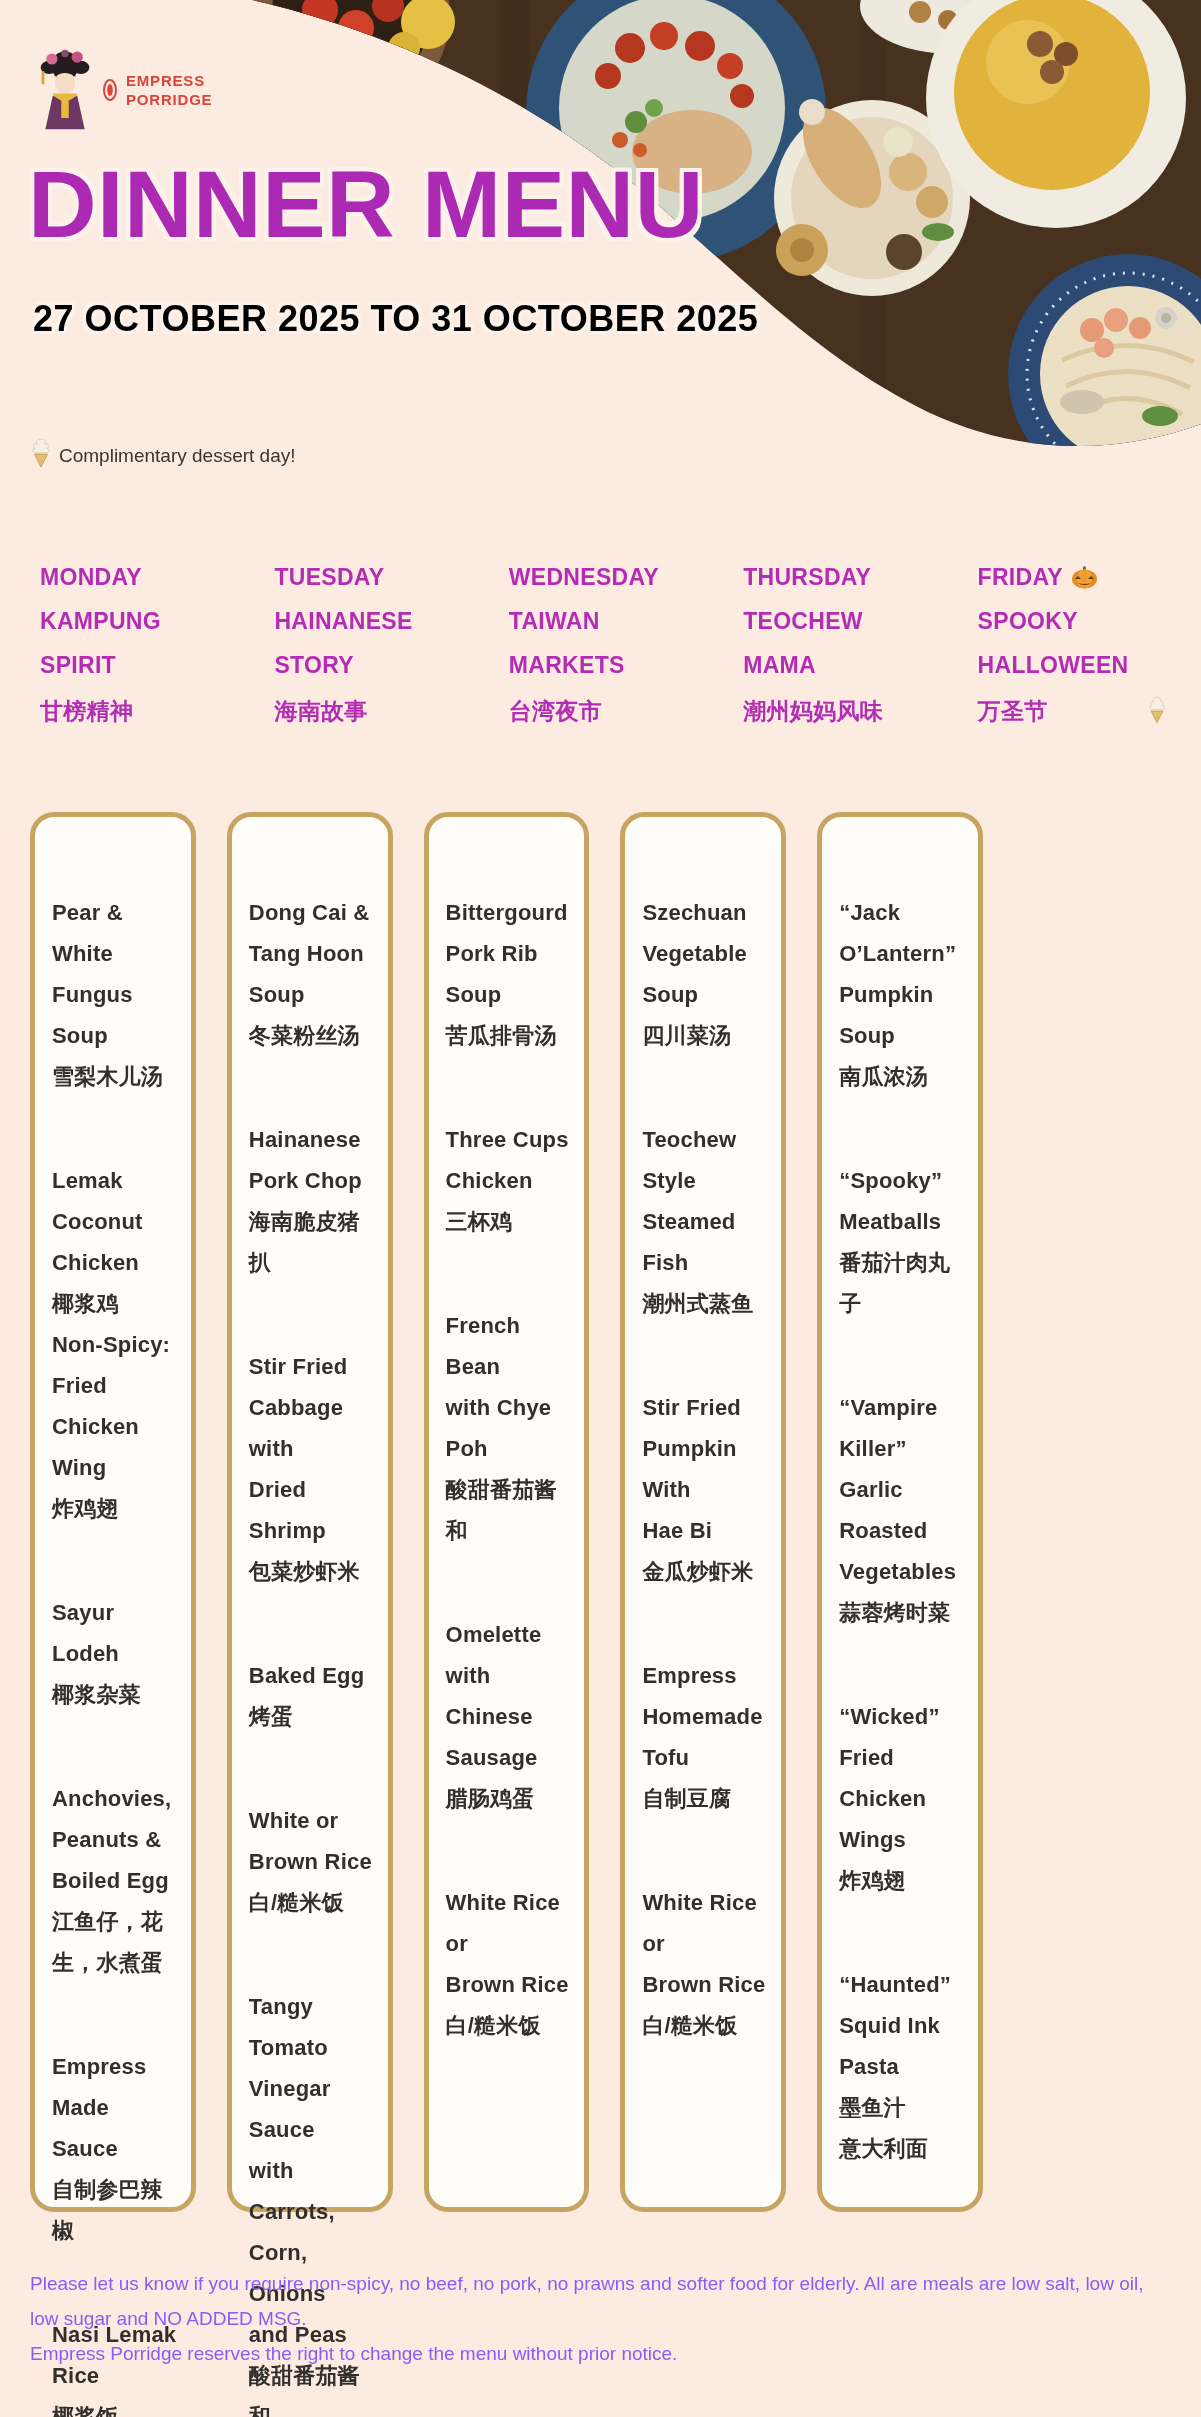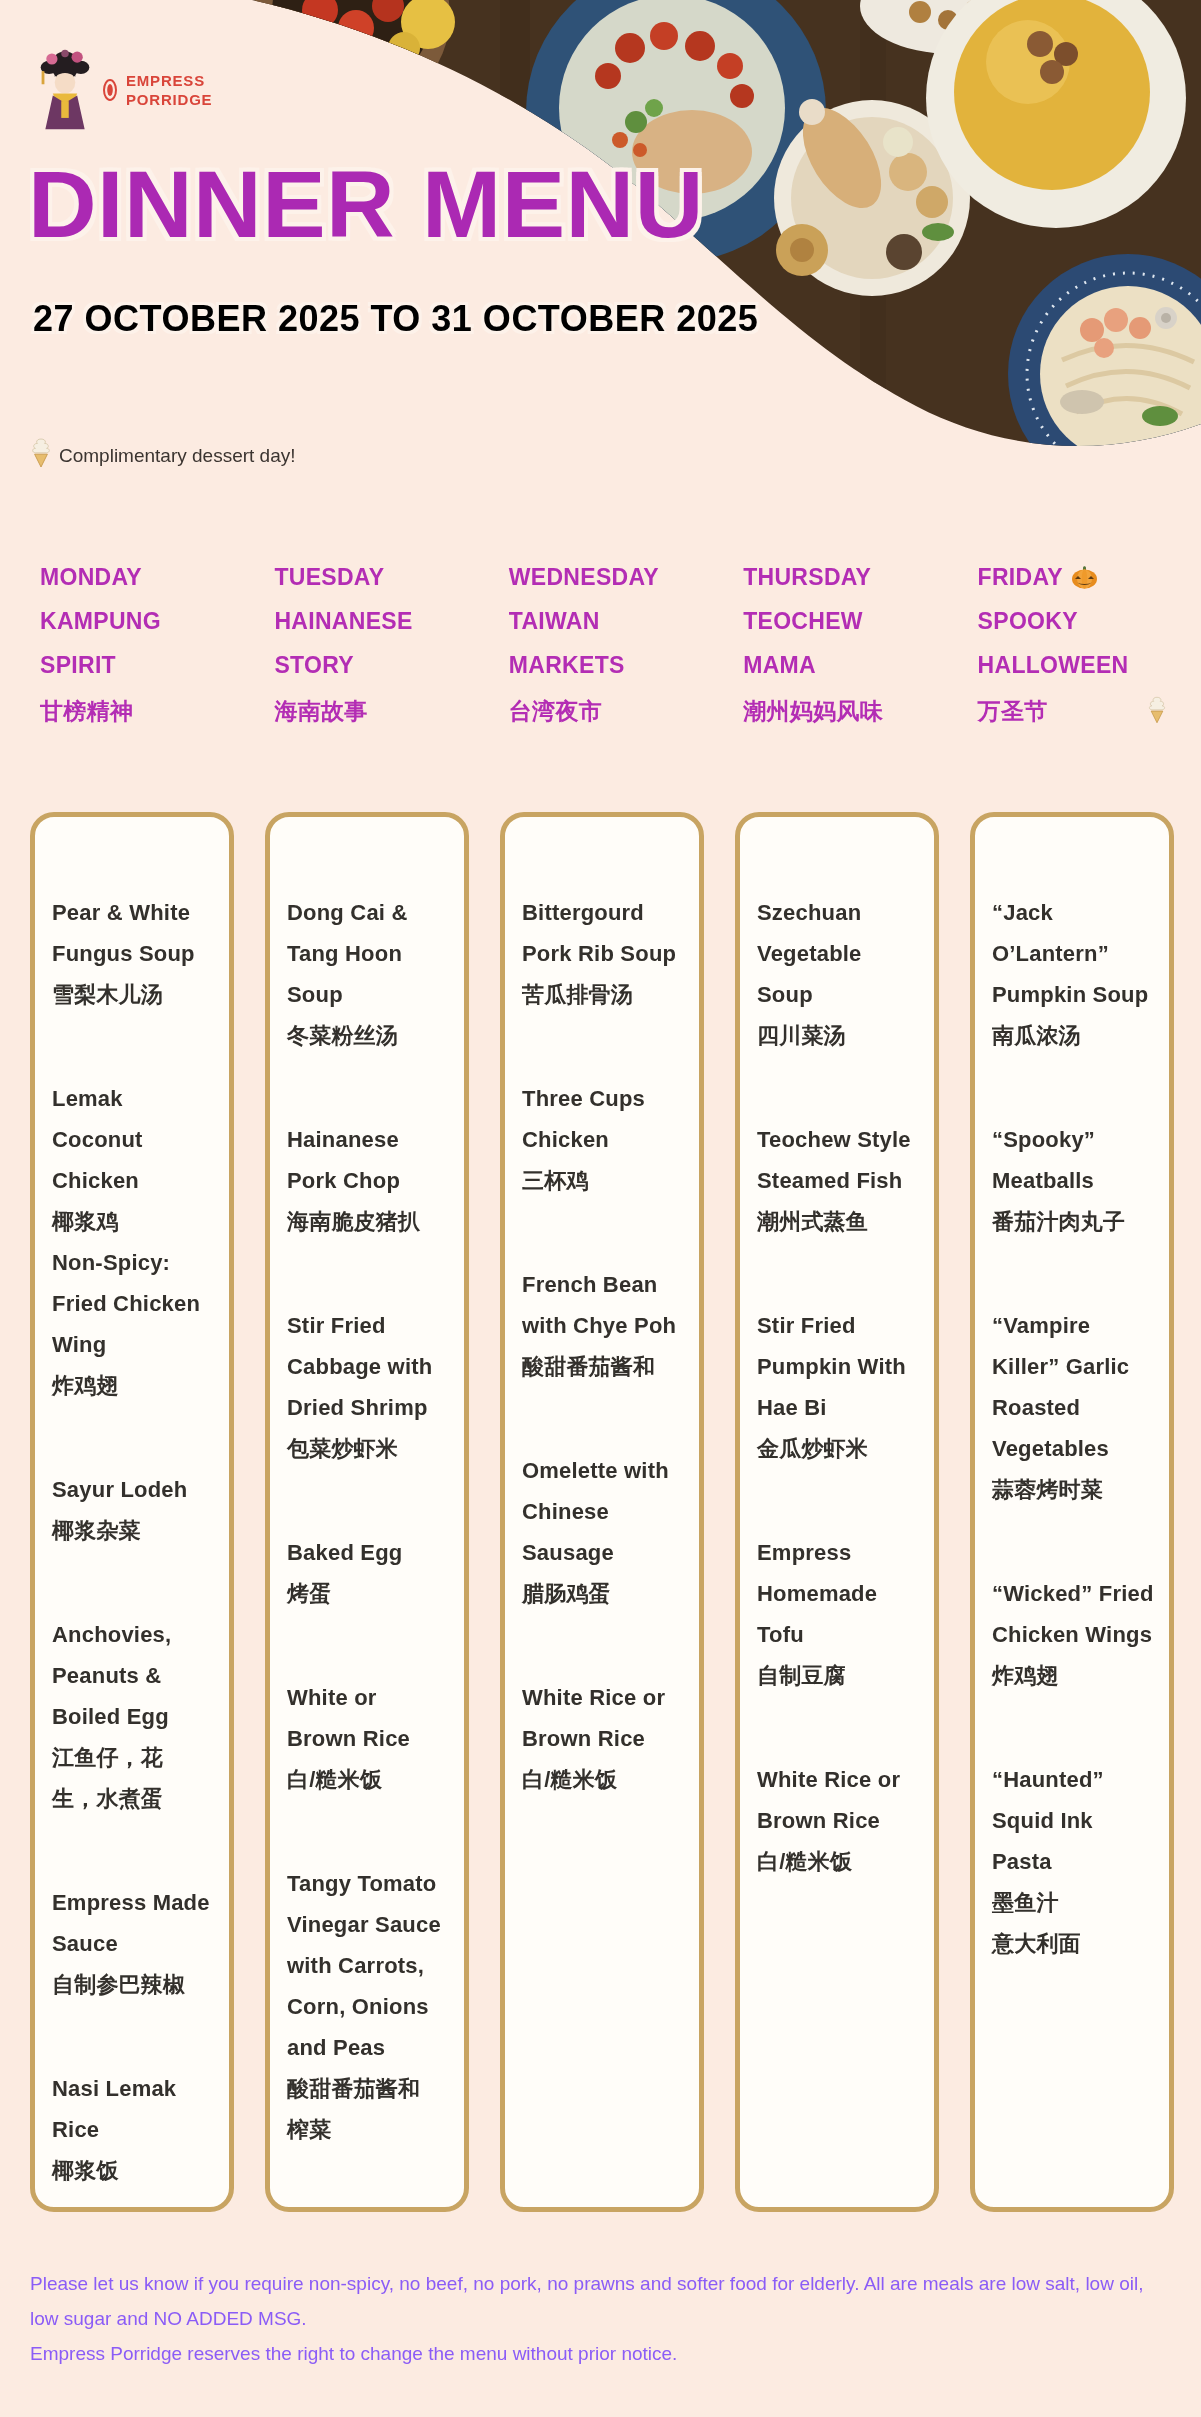--- a/index.html
+++ b/index.html
@@ -23,21 +23,21 @@
         font-size:36px;font-weight:700;letter-spacing:.5px;color:#000000;
         text-shadow:-3px -3px 0 #fdf2ea,3px -3px 0 #fdf2ea,-3px 3px 0 #fdf2ea,3px 3px 0 #fdf2ea;}
 
   
   .note{position:absolute;left:30px;top:438px;display:flex;align-items:center;gap:7px;z-index:3;
         font-size:19px;color:#3b3430;}
 
   
   .headers-row{position:absolute;left:30px;top:564px;width:1141px;display:grid;
                grid-template-columns:repeat(5,1fr);column-gap:31px;z-index:2;}
-  .cards-row{position:absolute;left:30px;top:812px;width:1144px;display:grid;
+  .cards-row{position:absolute;left:30px;top:812px;width:953px;display:grid;
              grid-template-columns:repeat(5,1fr);column-gap:31px;z-index:2;}
 
   .dayhead{padding-left:10px;}
   .dayhead-line{height:44px;display:flex;align-items:flex-start;gap:8px;
                 font-size:23px;font-weight:700;color:#b32db4;letter-spacing:.3px;white-space:nowrap;}
   .dayhead-line.spread{justify-content:space-between;padding-right:4px;}
 
   .card{background:#fffdf9;border:5px solid #c8a462;border-radius:24px;box-sizing:border-box;
         height:1400px;padding:75px 10px 20px 17px;}
   .dish{margin-bottom:63px;}

